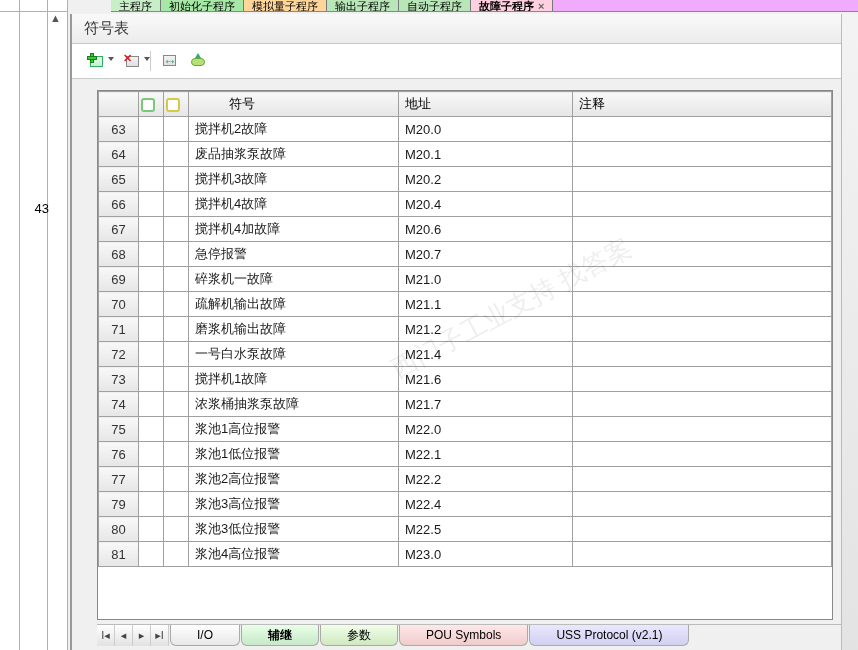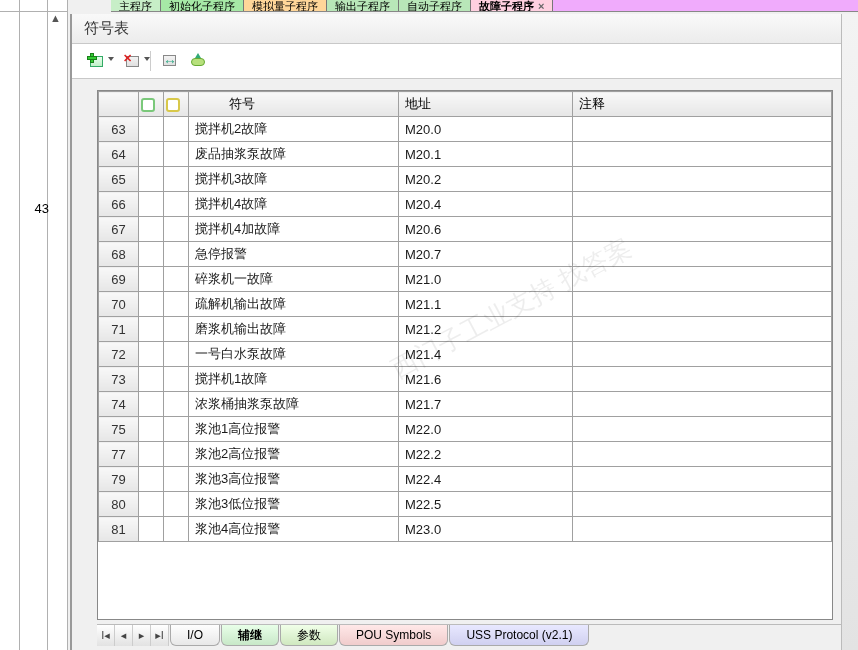--- a/index.html
+++ b/index.html
@@ -296,21 +296,21 @@
   display: flex;
   align-items: center;
   justify-content: center;
   font-size: 11px;
   color: #444;
   cursor: pointer;
   background: linear-gradient(#fff,#e2e2e2);
   border-right: 1px solid #ccc;
 }
 .btm-tab {
-  padding: 2px 16px;
+  padding: 2px 26px;
   font-size: 12px;
   background: linear-gradient(#fefefe,#e8e8e8);
   border: 1px solid #aaa;
   border-top: none;
   border-bottom-left-radius: 6px;
   border-bottom-right-radius: 6px;
   margin-left: 1px;
   display: flex;
   align-items: center;
   cursor: pointer;
@@ -498,20 +498,28 @@
           </tr>
           <tr>
             <td class="rownum">75</td>
             <td></td>
             <td></td>
             <td>浆池1高位报警</td>
             <td>M22.0</td>
             <td></td>
           </tr>
           <tr>
+            <td class="rownum">76</td>
+            <td></td>
+            <td></td>
+            <td>浆池1低位报警</td>
+            <td>M22.1</td>
+            <td></td>
+          </tr>
+          <tr>
             <td class="rownum">77</td>
             <td></td>
             <td></td>
             <td>浆池2高位报警</td>
             <td>M22.2</td>
             <td></td>
           </tr>
           <tr>
             <td class="rownum">79</td>
             <td></td>

